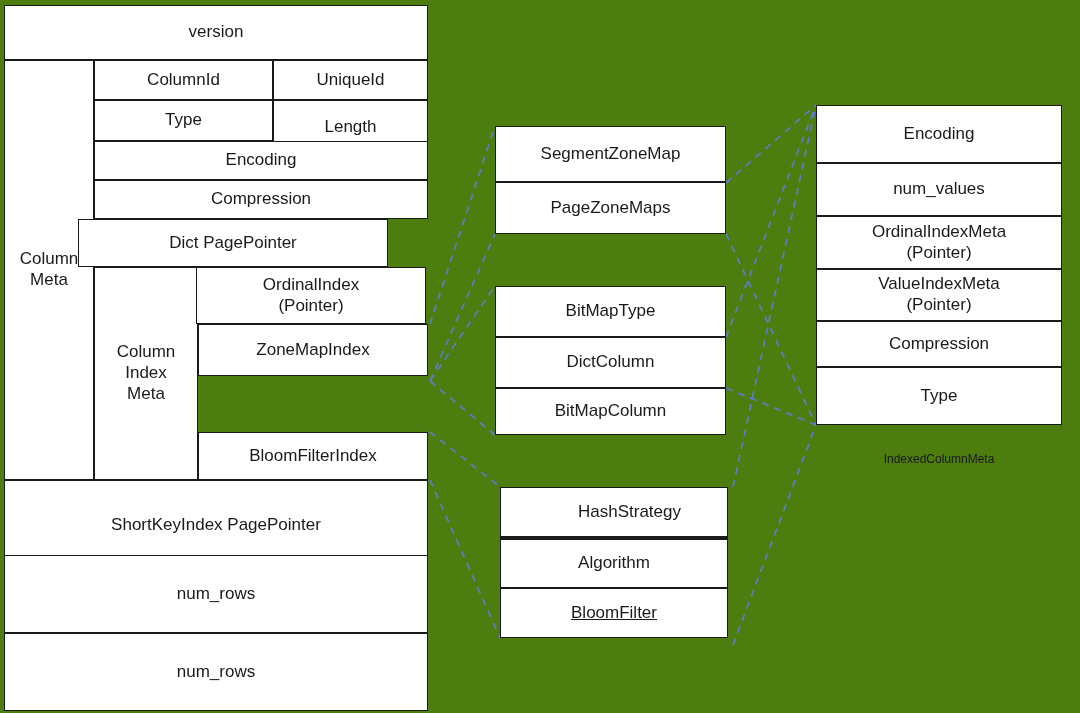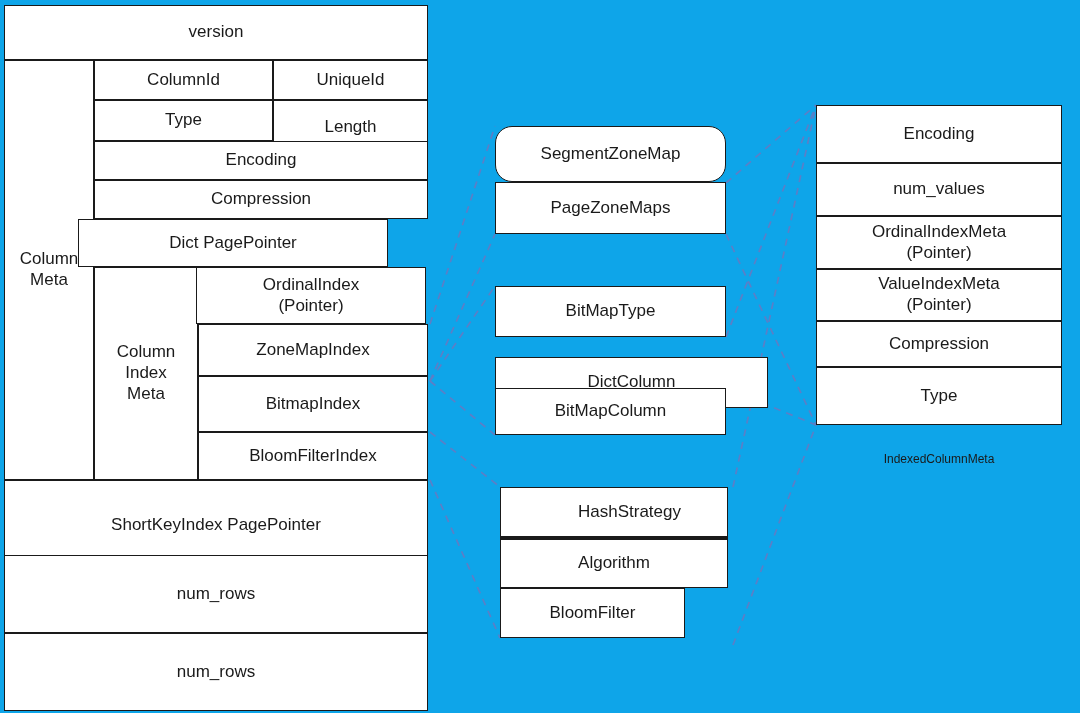--- a/index.html
+++ b/index.html
@@ -9,21 +9,21 @@
     background: #ffffff;
   }
   body {
     font-family: "Liberation Sans", "DejaVu Sans", sans-serif;
     color: #1a1a1a;
   }
   #canvas {
     position: relative;
     width: 1080px;
     height: 713px;
-    background: #0ea5e9;
+    background: #4d7c0f;
     overflow: hidden;
   }
 
   
   #connectors {
     position: absolute;
     left: 0;
     top: 0;
     width: 1080px;
     height: 713px;
@@ -97,39 +97,38 @@
 
   <div class="cell" style="left:94px; top:267px; width:104px; height:213px;">Column
 Index
 Meta</div>
 
   <div class="cell" style="left:196px;top:267px; width:230px; height:57px;">OrdinalIndex
 (Pointer)</div>
 
   <div class="cell" style="left:198px;top:324px; width:230px; height:52px;">ZoneMapIndex</div>
 
-  <div class="cell" style="left:198px;top:376px; width:230px; height:56px;">BitmapIndex</div>
 
   <div class="cell" style="left:198px;top:432px; width:230px; height:48px;">BloomFilterIndex</div>
 
   <div class="cell" style="left:4px;  top:480px; width:424px; height:91px;">ShortKeyIndex PagePointer</div>
 
   <div class="cell" style="left:4px;  top:555px; width:424px; height:78px;">num_rows</div>
   <div class="cell" style="left:4px;  top:633px; width:424px; height:78px;">num_rows</div>
 
-  <div class="cell" style="left:495px;top:126px; width:231px; height:56px;border-radius:17px;">SegmentZoneMap</div>
+  <div class="cell" style="left:495px;top:126px; width:231px; height:56px;">SegmentZoneMap</div>
   <div class="cell" style="left:495px;top:182px; width:231px; height:52px;">PageZoneMaps</div>
 
   <div class="cell" style="left:495px;top:286px; width:231px; height:51px;">BitMapType</div>
-  <div class="cell" style="left:495px;top:337px; width:273px; height:51px;margin-top:20px;">DictColumn</div>
+  <div class="cell" style="left:495px;top:337px; width:231px; height:51px;">DictColumn</div>
   <div class="cell" style="left:495px;top:388px; width:231px; height:47px;">BitMapColumn</div>
 
   <div class="cell" style="left:500px;top:487px; width:228px; height:50px;padding-left:34px;">HashStrategy</div>
   <div class="cell thick-top" style="left:500px;top:537px; width:228px; height:51px;">Algorithm</div>
-  <div class="cell" style="left:500px;top:588px; width:185px; height:50px;">BloomFilter</div>
+  <div class="cell" style="left:500px;top:588px; width:228px; height:50px;text-decoration:underline;">BloomFilter</div>
 
   <div class="cell" style="left:816px;top:105px; width:246px; height:58px;">Encoding</div>
   <div class="cell" style="left:816px;top:163px; width:246px; height:53px;">num_values</div>
   <div class="cell" style="left:816px;top:216px; width:246px; height:53px;">OrdinalIndexMeta
 (Pointer)</div>
   <div class="cell" style="left:816px;top:269px; width:246px; height:52px;">ValueIndexMeta
 (Pointer)</div>
   <div class="cell" style="left:816px;top:321px; width:246px; height:46px;">Compression</div>
   <div class="cell" style="left:816px;top:367px; width:246px; height:58px;">Type</div>
 

